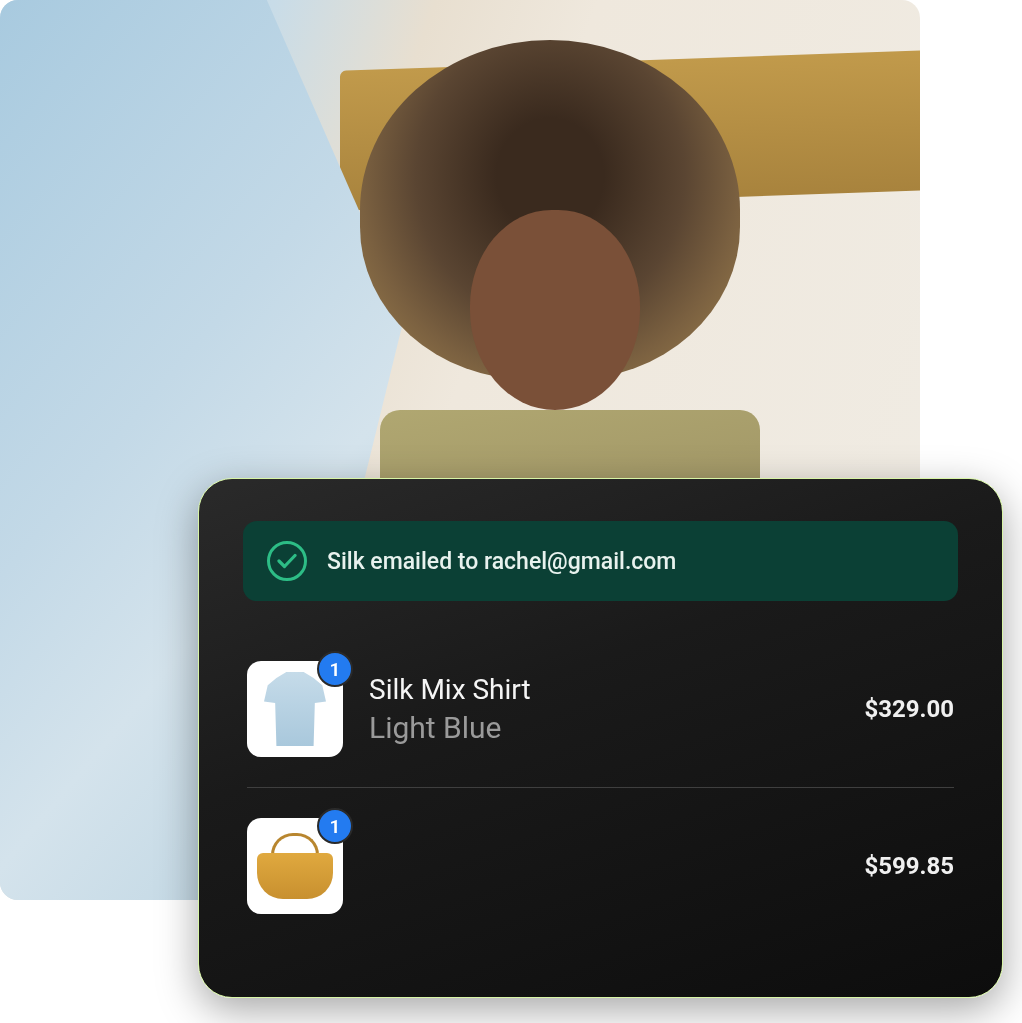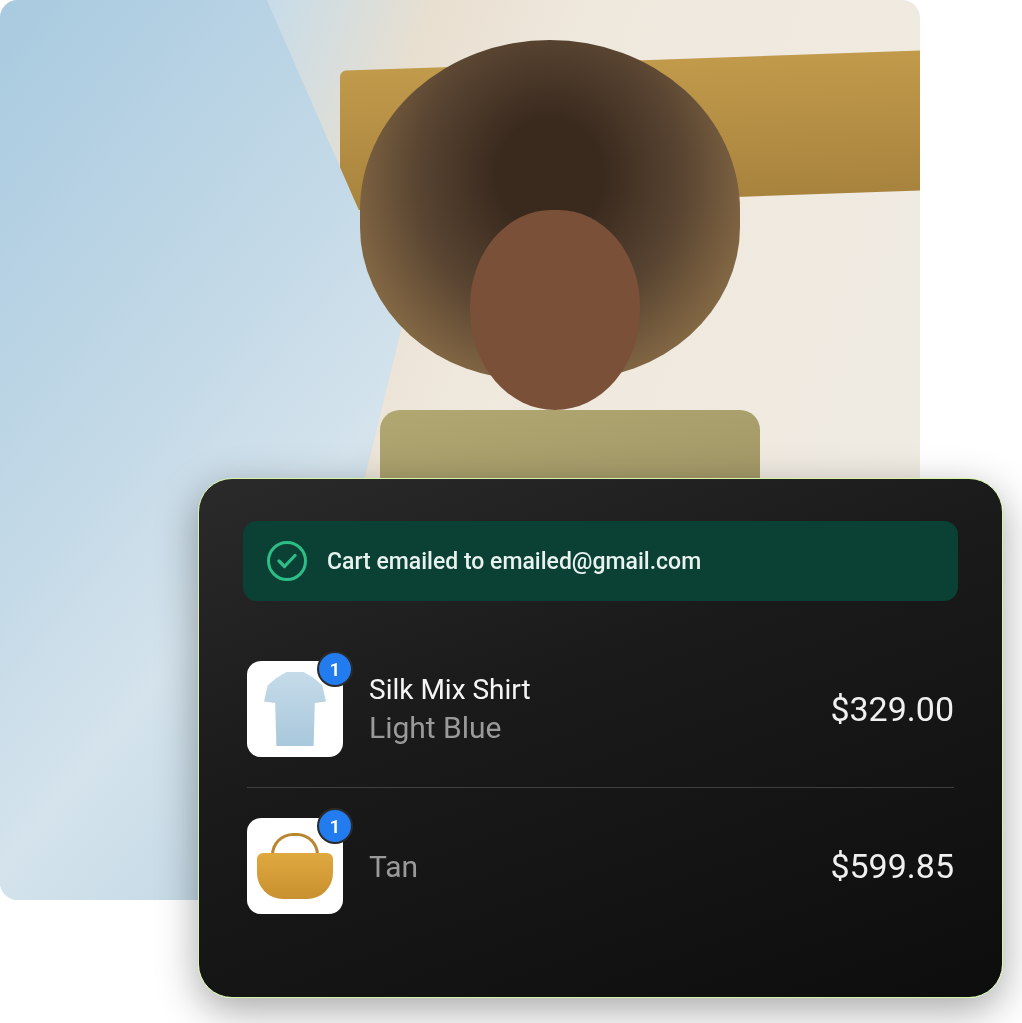--- a/index.html
+++ b/index.html
@@ -201,22 +201,22 @@
       font-weight: 400;
       margin-bottom: 4px;
     }
     .item-variant {
       color: #9a9a9a;
       font-size: 30px;
       font-weight: 400;
     }
     .item-price {
       color: #f0f0f0;
-      font-size: 34px;
-      font-weight: 400;
+      font-size: 24px;
+      font-weight: 700;
       white-space: nowrap;
     }
   </style>
 </head>
 <body>
 
 <div class="photo-bg">
   <div class="photo-scene">
     <div class="shelf"></div>
     <div class="fabric-left"></div>
@@ -229,21 +229,21 @@
 </div>
 
 <div class="card">
 
   <div class="banner">
     <span class="check-circle">
       <svg width="20" height="16" viewBox="0 0 20 16" fill="none">
         <path d="M2 8 L7.5 13.5 L18 2.5" stroke="#2dbd86" stroke-width="3.2" stroke-linecap="round" stroke-linejoin="round"></path>
       </svg>
     </span>
-    <span class="banner-text">Cart emailed to emailed@gmail.com</span>
+    <span class="banner-text">Silk emailed to rachel@gmail.com</span>
   </div>
 
   <div class="item-row">
     <div class="thumb-wrap">
       <div class="thumb">
           <div class="shirt-art"></div>
         </div>
       <div class="qty-badge">1</div>
     </div>
     <div class="item-text">
@@ -259,18 +259,17 @@
     <div class="thumb-wrap">
       <div class="thumb">
         <div class="bag-art">
           <div class="bag-handle"></div>
           <div class="bag-body"></div>
         </div>
       </div>
       <div class="qty-badge">1</div>
     </div>
     <div class="item-text">
-      <div class="item-variant">Tan</div>
     </div>
     <div class="item-price">$599.85</div>
   </div>
 
 </div>
 
 </body></html>

